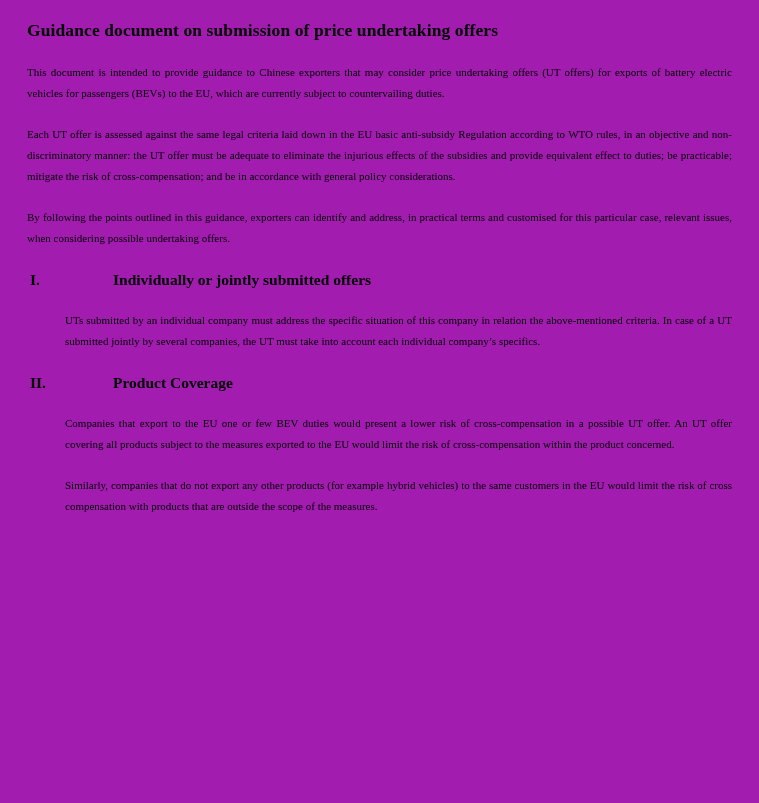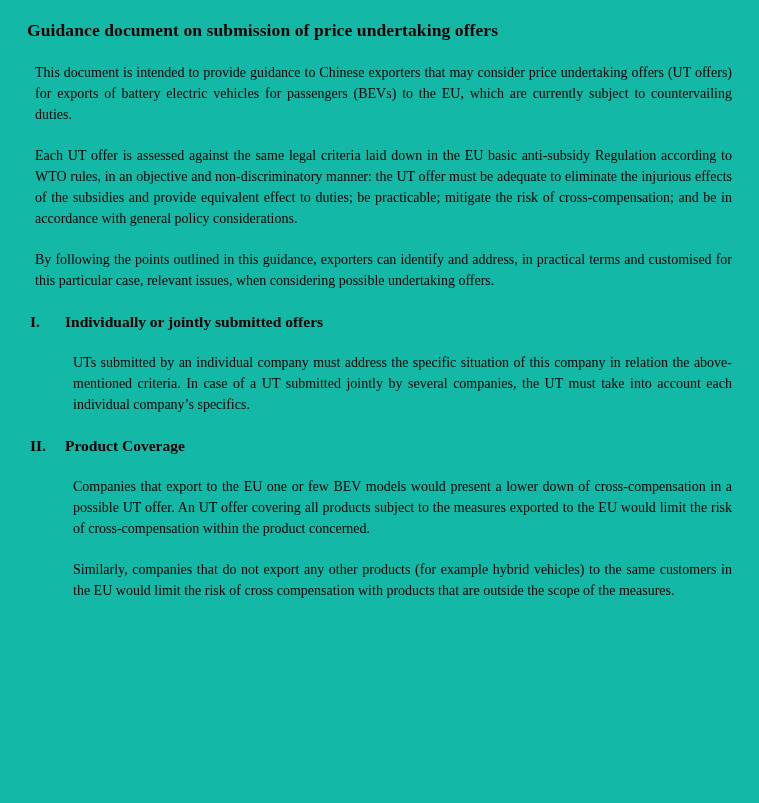--- a/index.html
+++ b/index.html
@@ -12,32 +12,32 @@
     height: 803px;
     overflow: hidden;
     font-family: "Liberation Serif", "DejaVu Serif", serif;
     color: #000000;
   }
   .page {
     box-sizing: border-box;
     width: 759px;
     height: 803px;
     padding: 18px 27px 10px 27px;
-    background: #14b8a6;
+    background: #a21caf;
   }
   .doc-title {
     margin: 0 0 20px 0;
     font-size: 17.5px;
     font-weight: bold;
     line-height: 24px;
     letter-spacing: 0.1px;
   }
   .para {
-    margin: 0 0 20px 8px;
-    font-size: 14px;
+    margin: 0 0 20px 0;
+    font-size: 11px;
     line-height: 21px;
     text-align: justify;
     text-justify: inter-word;
   }
   .section {
     margin-top: 2px;
   }
   .section-heading {
     display: flex;
     margin: 0 0 20px 0;
@@ -45,20 +45,21 @@
     font-weight: bold;
     line-height: 21px;
   }
   .sec-num {
     box-sizing: border-box;
     flex: 0 0 38px;
     padding-left: 3px;
   }
   .sec-title {
     flex: 1;
+    margin-left: 48px;
   }
   .section-body {
     margin-left: 38px;
   }
   .section-body .para:last-child {
     margin-bottom: 20px;
   }
 </style>
 </head>
 <body>
@@ -82,18 +83,18 @@
       <p class="para">UTs submitted by an individual company must address the specific situation of this company in relation the above-mentioned criteria. In case of a UT submitted jointly by several companies, the UT must take into account each individual company’s specifics.</p>
     </div>
   </div>
 
   <div class="section">
     <div class="section-heading">
       <span class="sec-num">II.</span>
       <span class="sec-title">Product Coverage</span>
     </div>
     <div class="section-body">
-      <p class="para">Companies that export to the EU one or few BEV models would present a lower down of cross-compensation in a possible UT offer. An UT offer covering all products subject to the measures exported to the EU would limit the risk of cross-compensation within the product concerned.</p>
+      <p class="para">Companies that export to the EU one or few BEV duties would present a lower risk of cross-compensation in a possible UT offer. An UT offer covering all products subject to the measures exported to the EU would limit the risk of cross-compensation within the product concerned.</p>
       <p class="para">Similarly, companies that do not export any other products (for example hybrid vehicles) to the same customers in the EU would limit the risk of cross compensation with products that are outside the scope of the measures.</p>
     </div>
   </div>
 
 </div>
 
 </body></html>

